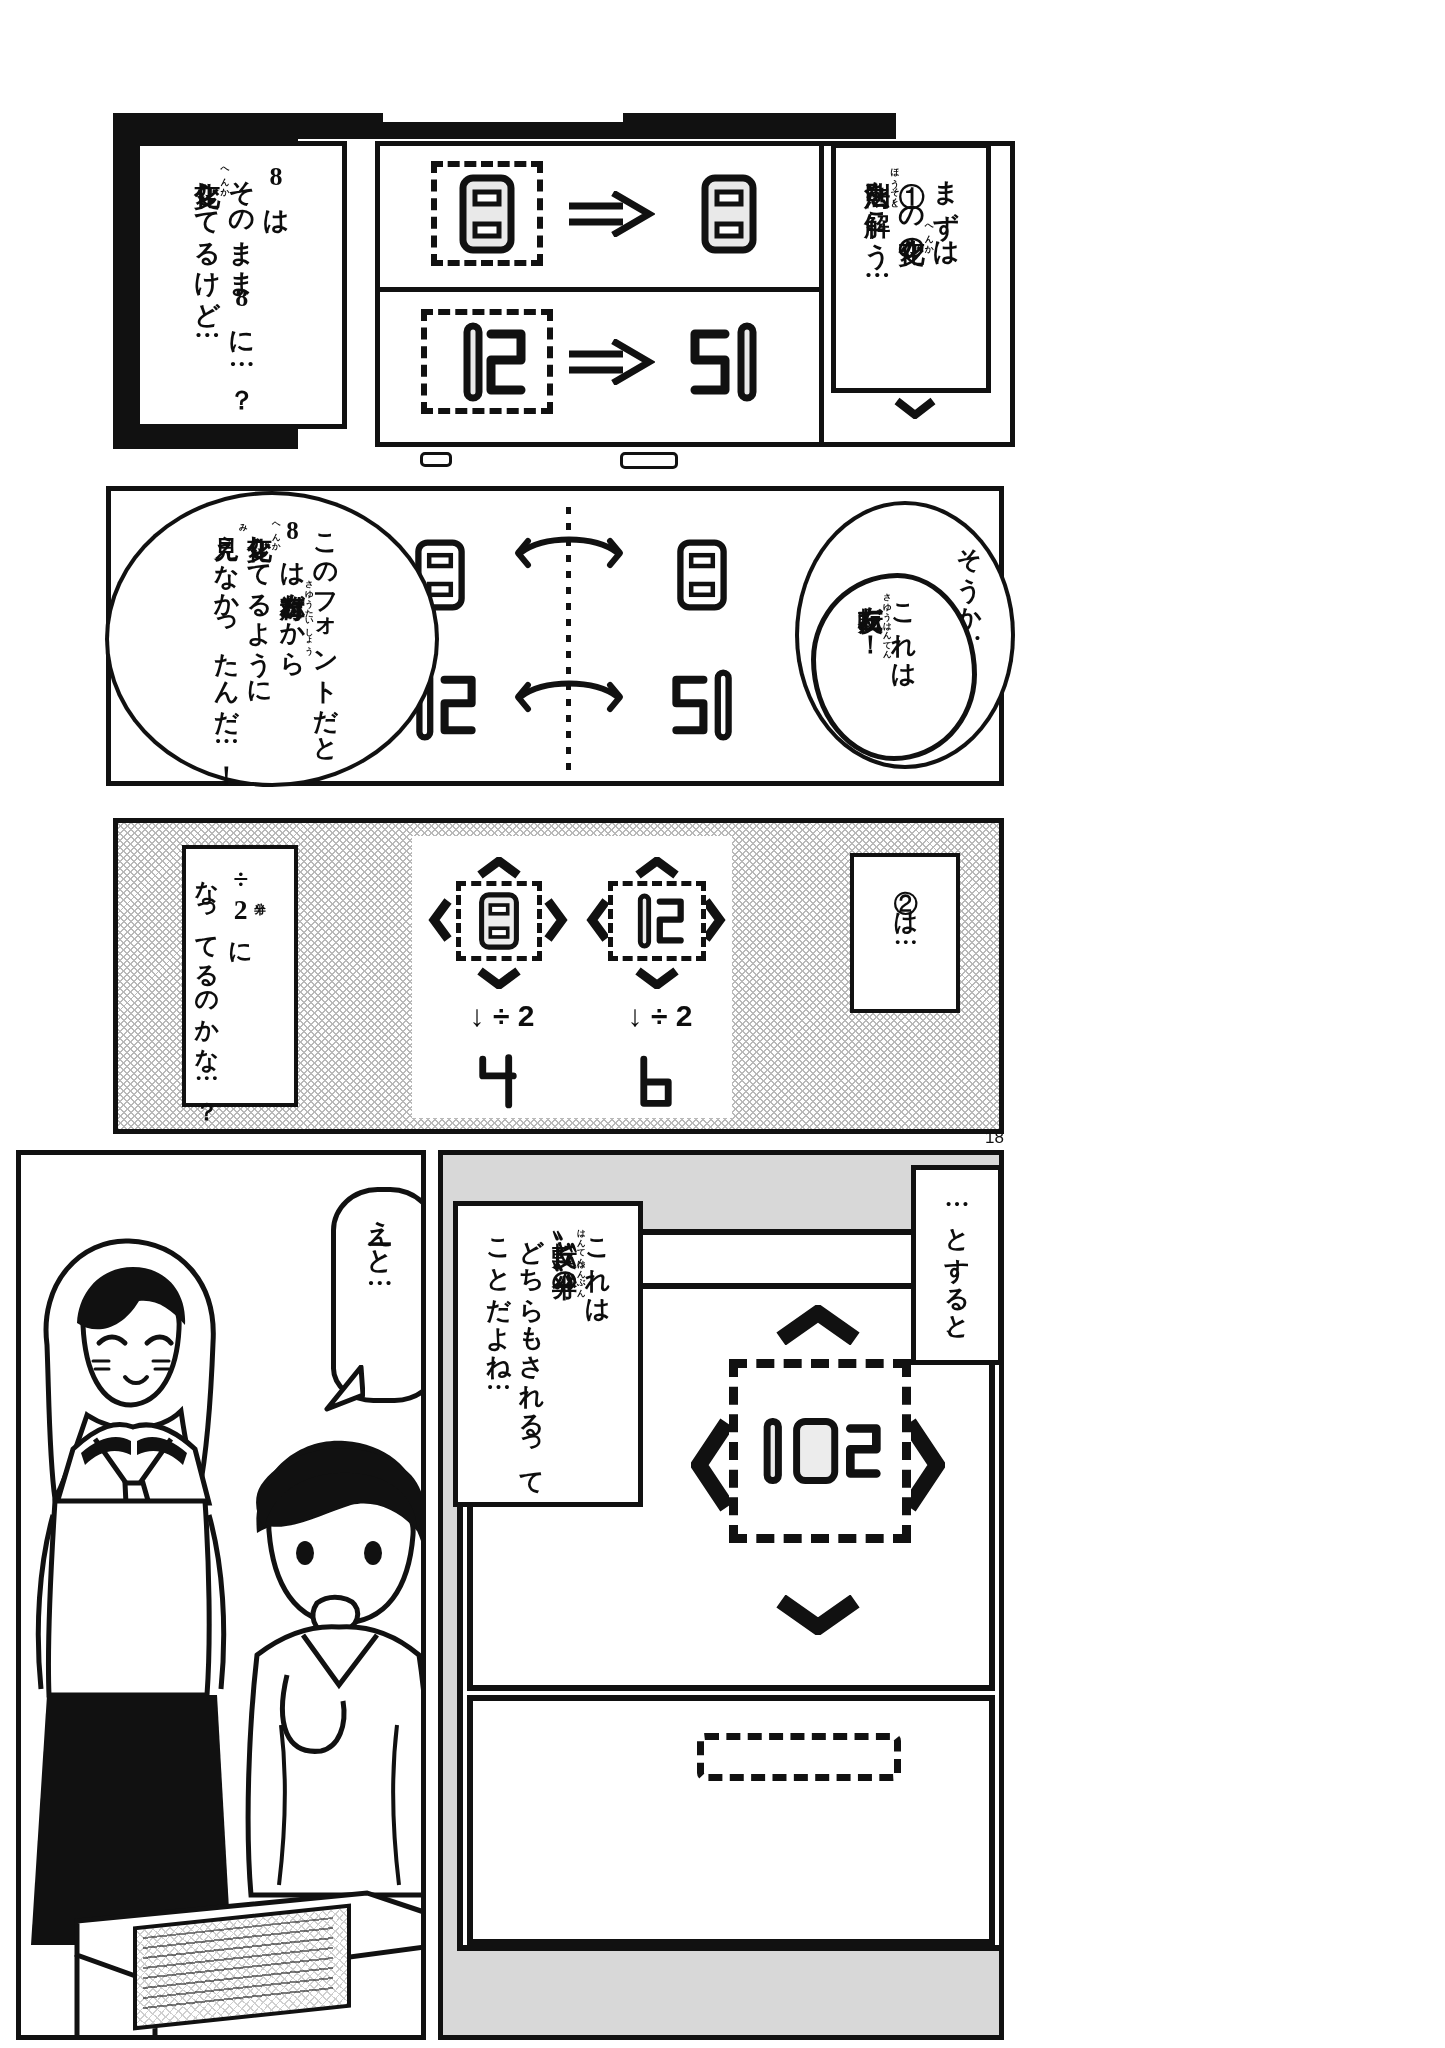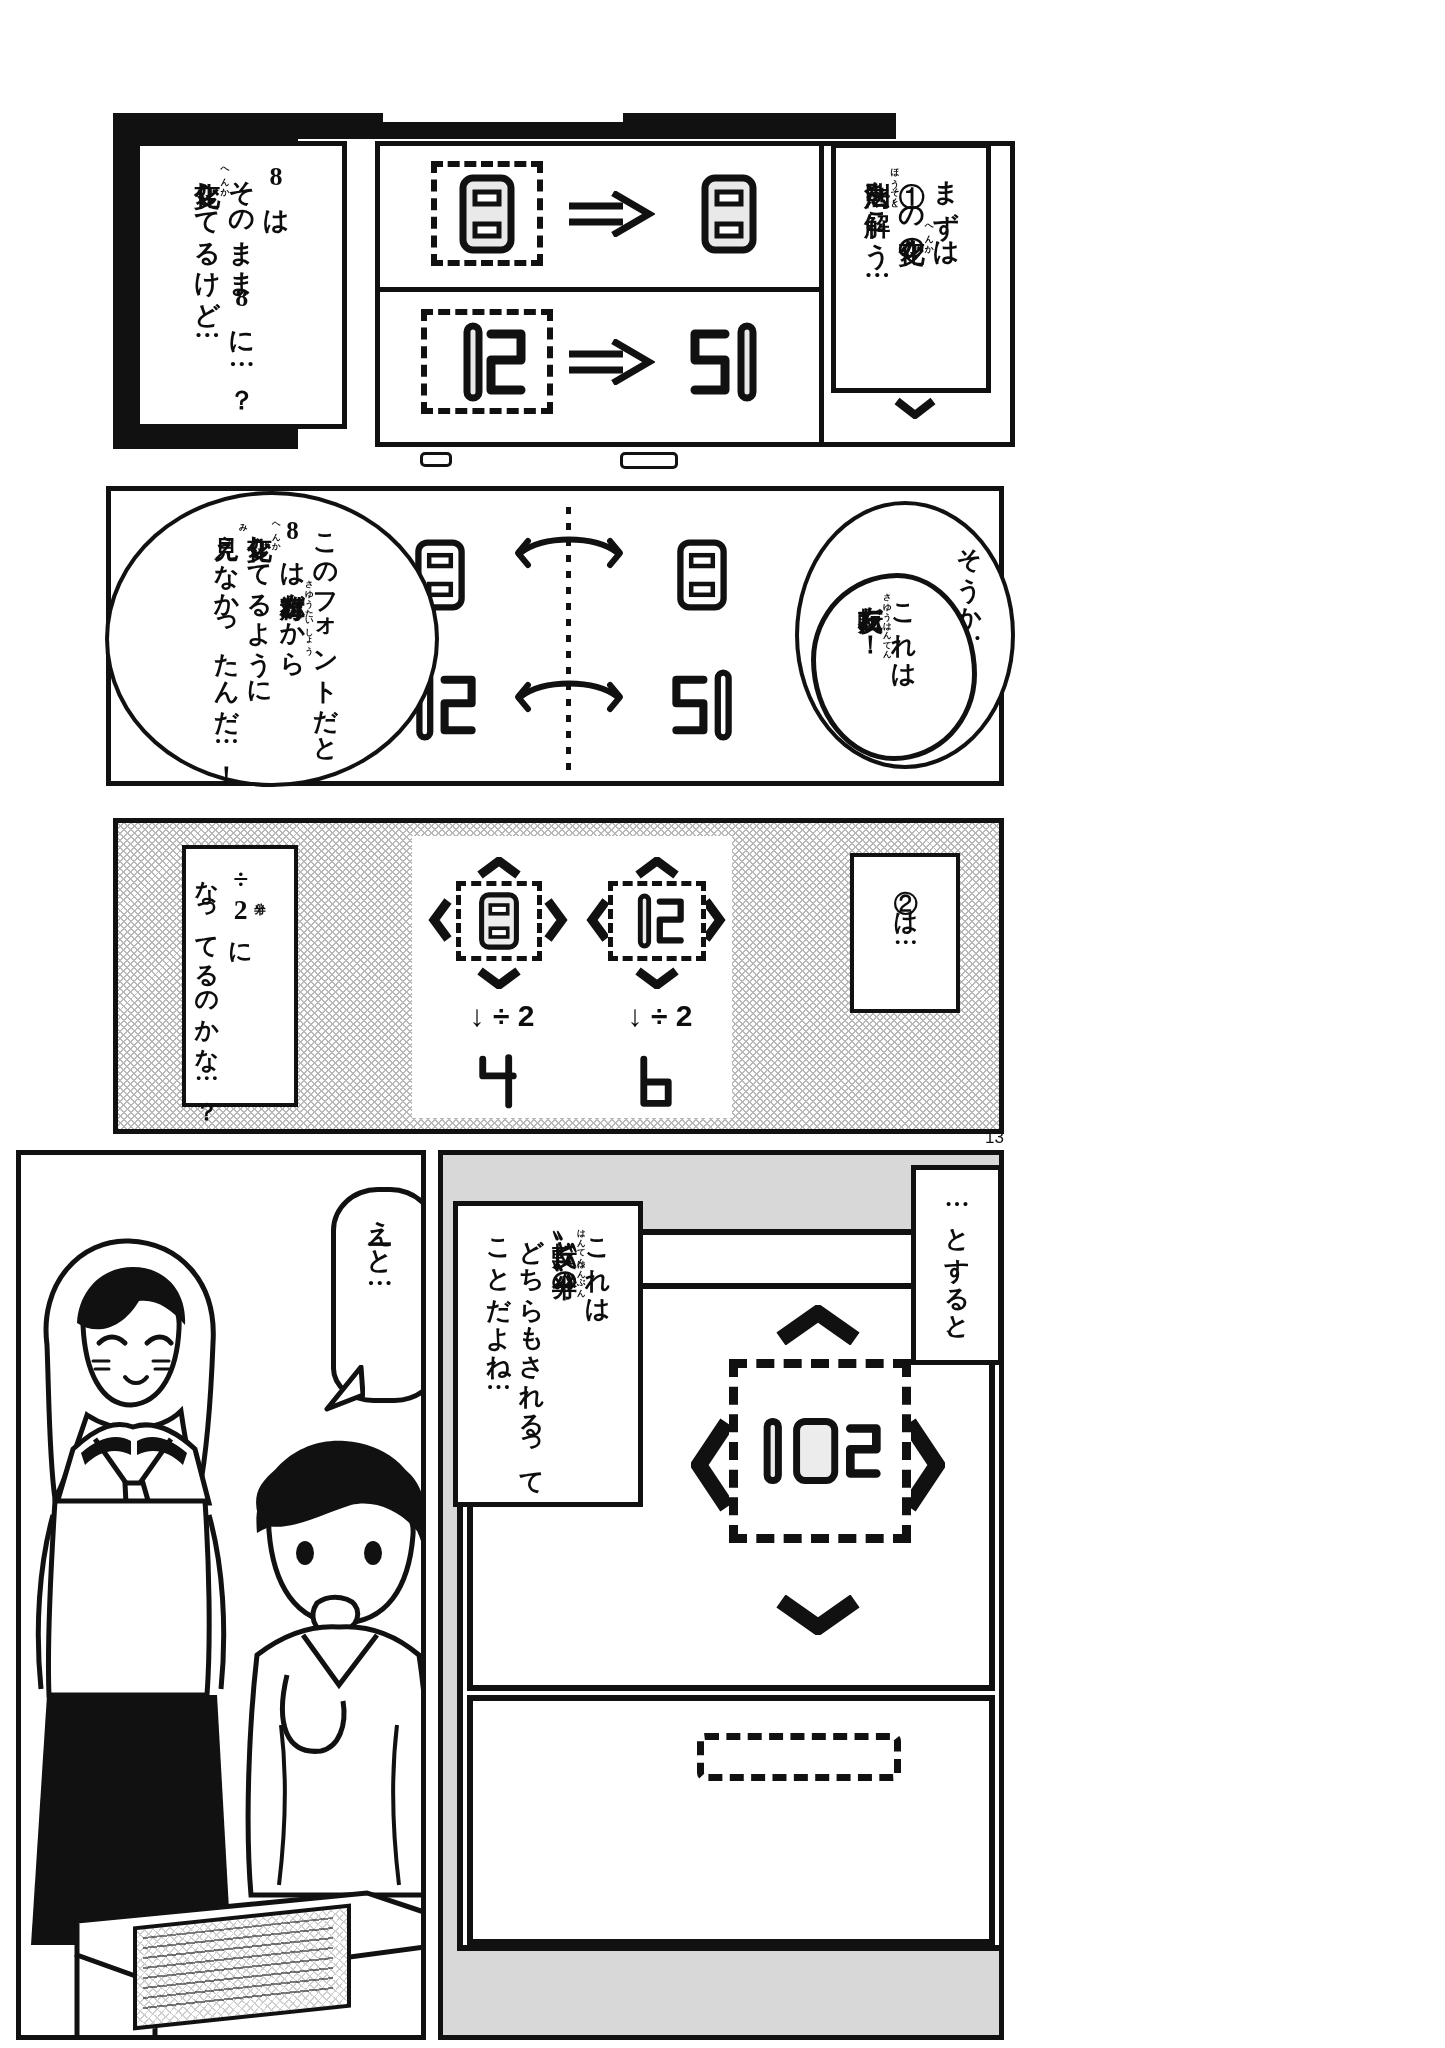--- a/index.html
+++ b/index.html
@@ -305,21 +305,21 @@
       </div>
       <div style="position:absolute;left:14px;top:142px;width:120px;text-align:center;font-family:'Liberation Sans',sans-serif;font-size:30px;font-weight:700;">↓ ÷ 2</div>
       <div style="position:absolute;left:48px;top:196px;">
         <svg class="sev" width="44" height="58" viewBox="0 0 56 76" aria-hidden="true">
           <path d="M12 8 v58 h32 v-28 h-32" fill="none" stroke="#111" stroke-width="9" stroke-linecap="round" stroke-linejoin="round"></path>
         </svg>
       </div>
     </div>
   </div>
 
-  <div class="pagenum" style="left:985px;top:1128px;">13</div>
+  <div class="pagenum" style="left:985px;top:1128px;">18</div>
 
   <div class="panel" style="left:16px;top:1150px;width:410px;height:890px;overflow:hidden;">
 
     <div style="position:absolute;left:310px;top:32px;width:96px;height:206px;background:#fff;border:5px solid #111;border-radius:44% 44% 40% 40% / 20% 20% 16% 16%;"></div>
     <div style="position:absolute;left:300px;top:210px;width:44px;height:48px;">
       <svg width="44" height="48" viewBox="0 0 44 48" aria-hidden="true">
         <path d="M40 2 L6 44 L42 30 Z" fill="#fff" stroke="#111" stroke-width="5" stroke-linejoin="round"></path>
       </svg>
     </div>
     <div style="position:absolute;left:318px;top:46px;width:80px;height:180px;display:flex;align-items:flex-start;justify-content:center;">

